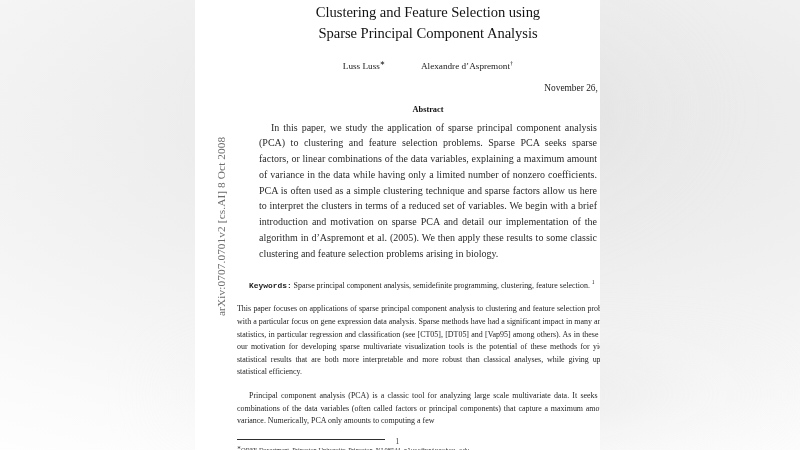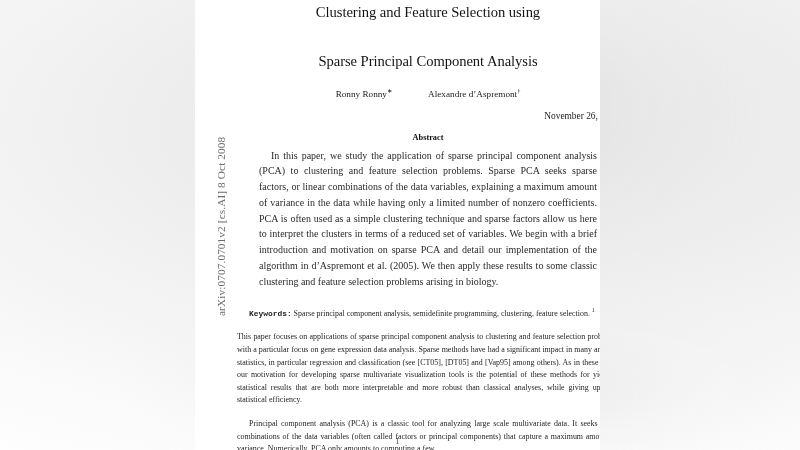--- a/index.html
+++ b/index.html
@@ -91,21 +91,21 @@
   .title {
     margin: 0;
     padding-top: 2px;
     font-size: 14.6px;
     line-height: 1.42;
     text-align: center;
     font-weight: normal;
     color: #141414;
     letter-spacing: -0.05px;
   }
-  .title .l2 { display: block; margin-top: 28px; }
+  .title .l2 { display: block; }
 
   .authors {
     margin-top: 15px;
     text-align: center;
     font-size: 9.2px;
     color: #1b1b1b;
     white-space: nowrap;
   }
   .authors .a1 { margin-right: 34px; }
   .authors sup { font-size: 6.4px; vertical-align: super; }
@@ -210,21 +210,21 @@
     </div>
 
     <div class="col">
 
       <h1 class="title">
         <span class="l1">Clustering and Feature Selection using</span>
         <span class="l2">Sparse Principal Component Analysis</span>
       </h1>
 
       <div class="authors">
-        <span class="a1"><span>Ronny Ronny</span><sup>∗</sup></span>
+        <span class="a1"><span>Luss Luss</span><sup>∗</sup></span>
         <span class="a2"><span>Alexandre d’Aspremont</span><sup>†</sup></span>
       </div>
 
       <div class="pubdate">November 26, 2024</div>
 
       <div class="abstract-head">Abstract</div>
       <div class="abstract-body">In this paper, we study the application of sparse principal component analysis (PCA) to clustering and feature selection problems. Sparse PCA seeks sparse factors, or linear combinations of the data variables, explaining a maximum amount of variance in the data while having only a limited number of nonzero coefficients. PCA is often used as a simple clustering technique and sparse factors allow us here to interpret the clusters in terms of a reduced set of variables. We begin with a brief introduction and motivation on sparse PCA and detail our implementation of the algorithm in d’Aspremont et al. (2005). We then apply these results to some classic clustering and feature selection problems arising in biology.</div>
 
       <p class="keywords">
         <b>Keywords:</b>

